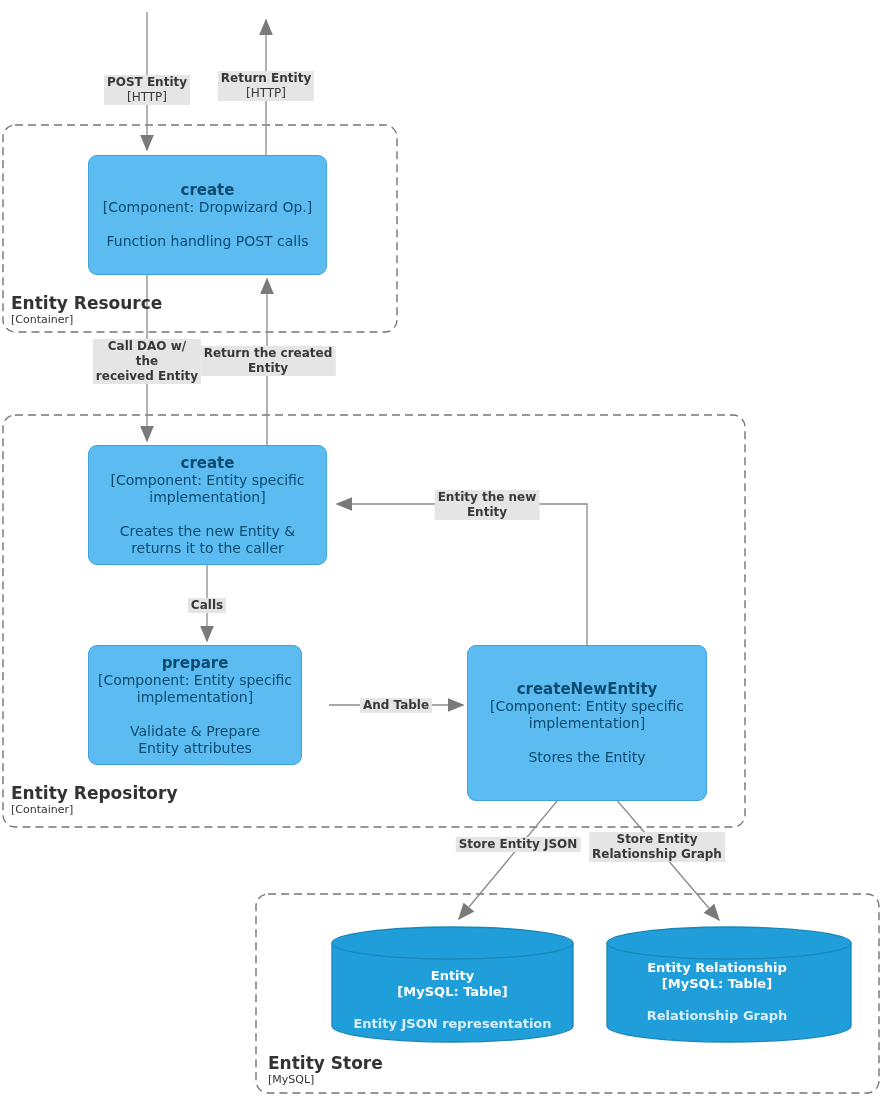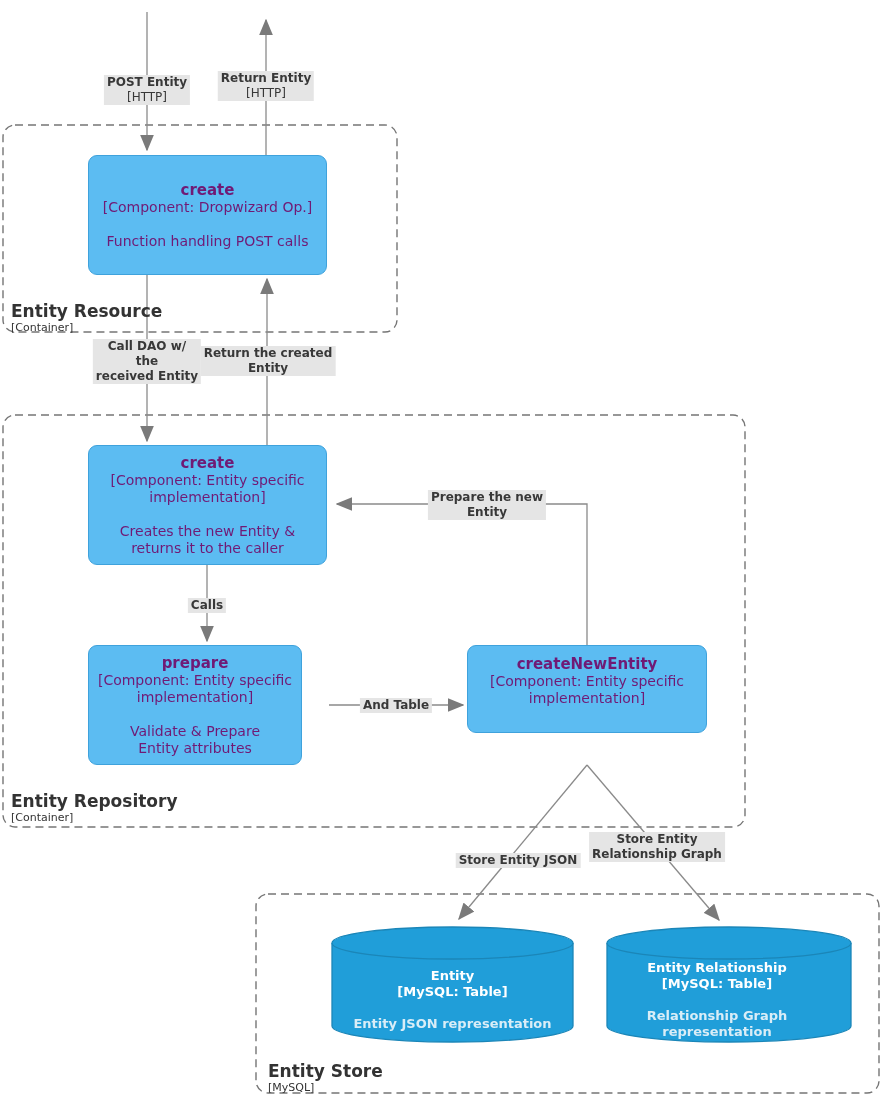--- a/index.html
+++ b/index.html
@@ -6,35 +6,35 @@
   #stage {
     position:relative; width:883px; height:1096px;
     font-family:"DejaVu Sans","Liberation Sans",sans-serif;
     color:#333333; overflow:hidden; background:#ffffff;
   }
   #wires { position:absolute; left:0; top:0; width:883px; height:1096px; }
 
   .component {
     position:absolute; box-sizing:border-box;
     background:#5CBCF2; border:1px solid #3FA2DC; border-radius:9px;
-    color:#701a75; text-align:center;
+    color:#0c4a6e; text-align:center;
     display:flex; flex-direction:column; justify-content:center;
     font-size:14px; line-height:17px;
   }
   .component .c-title { font-weight:bold; font-size:15px; line-height:18px; }
   .component .c-line { min-height:17px; }
 
   .edge-label {
     position:absolute; text-align:center; font-size:12px; font-weight:bold;
     line-height:15px; color:#383838; background:#e5e5e5; padding:0 3px;
     transform:translateX(-50%); white-space:nowrap;
   }
   .edge-label .thin { font-weight:normal; }
 
-  .container-label { position:absolute; color:#333333;margin-top:8px; }
+  .container-label { position:absolute; color:#333333; }
   .container-label .ct-title { font-weight:bold; font-size:17px; line-height:20px; }
   .container-label .ct-sub { font-weight:normal; font-size:11px; line-height:14px; }
 
   .cyl-text {
     position:absolute; text-align:center; color:#ffffff;
     font-size:13px; font-weight:bold; line-height:16px;
   }
   .cyl-text .c-line { min-height:16px; }
   .cyl-text .c-desc { color:#d9edf7; }
 </style>
@@ -104,25 +104,25 @@
   <div class="edge-label" style="left:268px; top:346px;">
     <div>Return the created</div>
     <div>Entity</div>
   </div>
 
   <div class="edge-label" style="left:207px; top:598px;">Calls</div>
 
   <div class="edge-label" style="left:396px; top:698px;">And Table</div>
 
   <div class="edge-label" style="left:487px; top:490px;">
-    <div>Prepare the new</div>
+    <div>Entity the new</div>
     <div>Entity</div>
   </div>
 
-  <div class="edge-label" style="left:518px; top:837px;margin-top:16px;">Store Entity JSON</div>
+  <div class="edge-label" style="left:518px; top:837px;">Store Entity JSON</div>
 
   <div class="edge-label" style="left:657px; top:832px;">
     <div>Store Entity</div>
     <div>Relationship Graph</div>
   </div>
 
   <div class="container-label" style="left:11px; top:293px;">
     <div class="ct-title">Entity Resource</div>
     <div class="ct-sub">[Container]</div>
   </div>
@@ -155,35 +155,35 @@
 
   <div class="component" style="left:88px; top:645px; width:214px; height:120px;">
     <div class="c-title">prepare</div>
     <div class="c-line">[Component: Entity specific</div>
     <div class="c-line">implementation]</div>
     <div class="c-line"></div>
     <div class="c-line">Validate &amp; Prepare</div>
     <div class="c-line">Entity attributes</div>
   </div>
 
-  <div class="component" style="left:467px; top:645px; width:240px; height:88px;">
+  <div class="component" style="left:467px; top:645px; width:240px; height:156px;">
     <div class="c-title">createNewEntity</div>
     <div class="c-line">[Component: Entity specific</div>
     <div class="c-line">implementation]</div>
     <div class="c-line"></div>
+    <div class="c-line">Stores the Entity</div>
   </div>
 
   <div class="cyl-text" style="left:332px; top:968px; width:241px;">
     <div class="c-line">Entity</div>
     <div class="c-line">[MySQL: Table]</div>
     <div class="c-line"></div>
     <div class="c-line c-desc">Entity JSON representation</div>
   </div>
 
   <div class="cyl-text" style="left:607px; top:960px; width:220px;">
     <div class="c-line">Entity Relationship</div>
     <div class="c-line">[MySQL: Table]</div>
     <div class="c-line"></div>
     <div class="c-line c-desc">Relationship Graph</div>
-    <div class="c-line c-desc">representation</div>
   </div>
 
 </div>
 
 </body></html>

